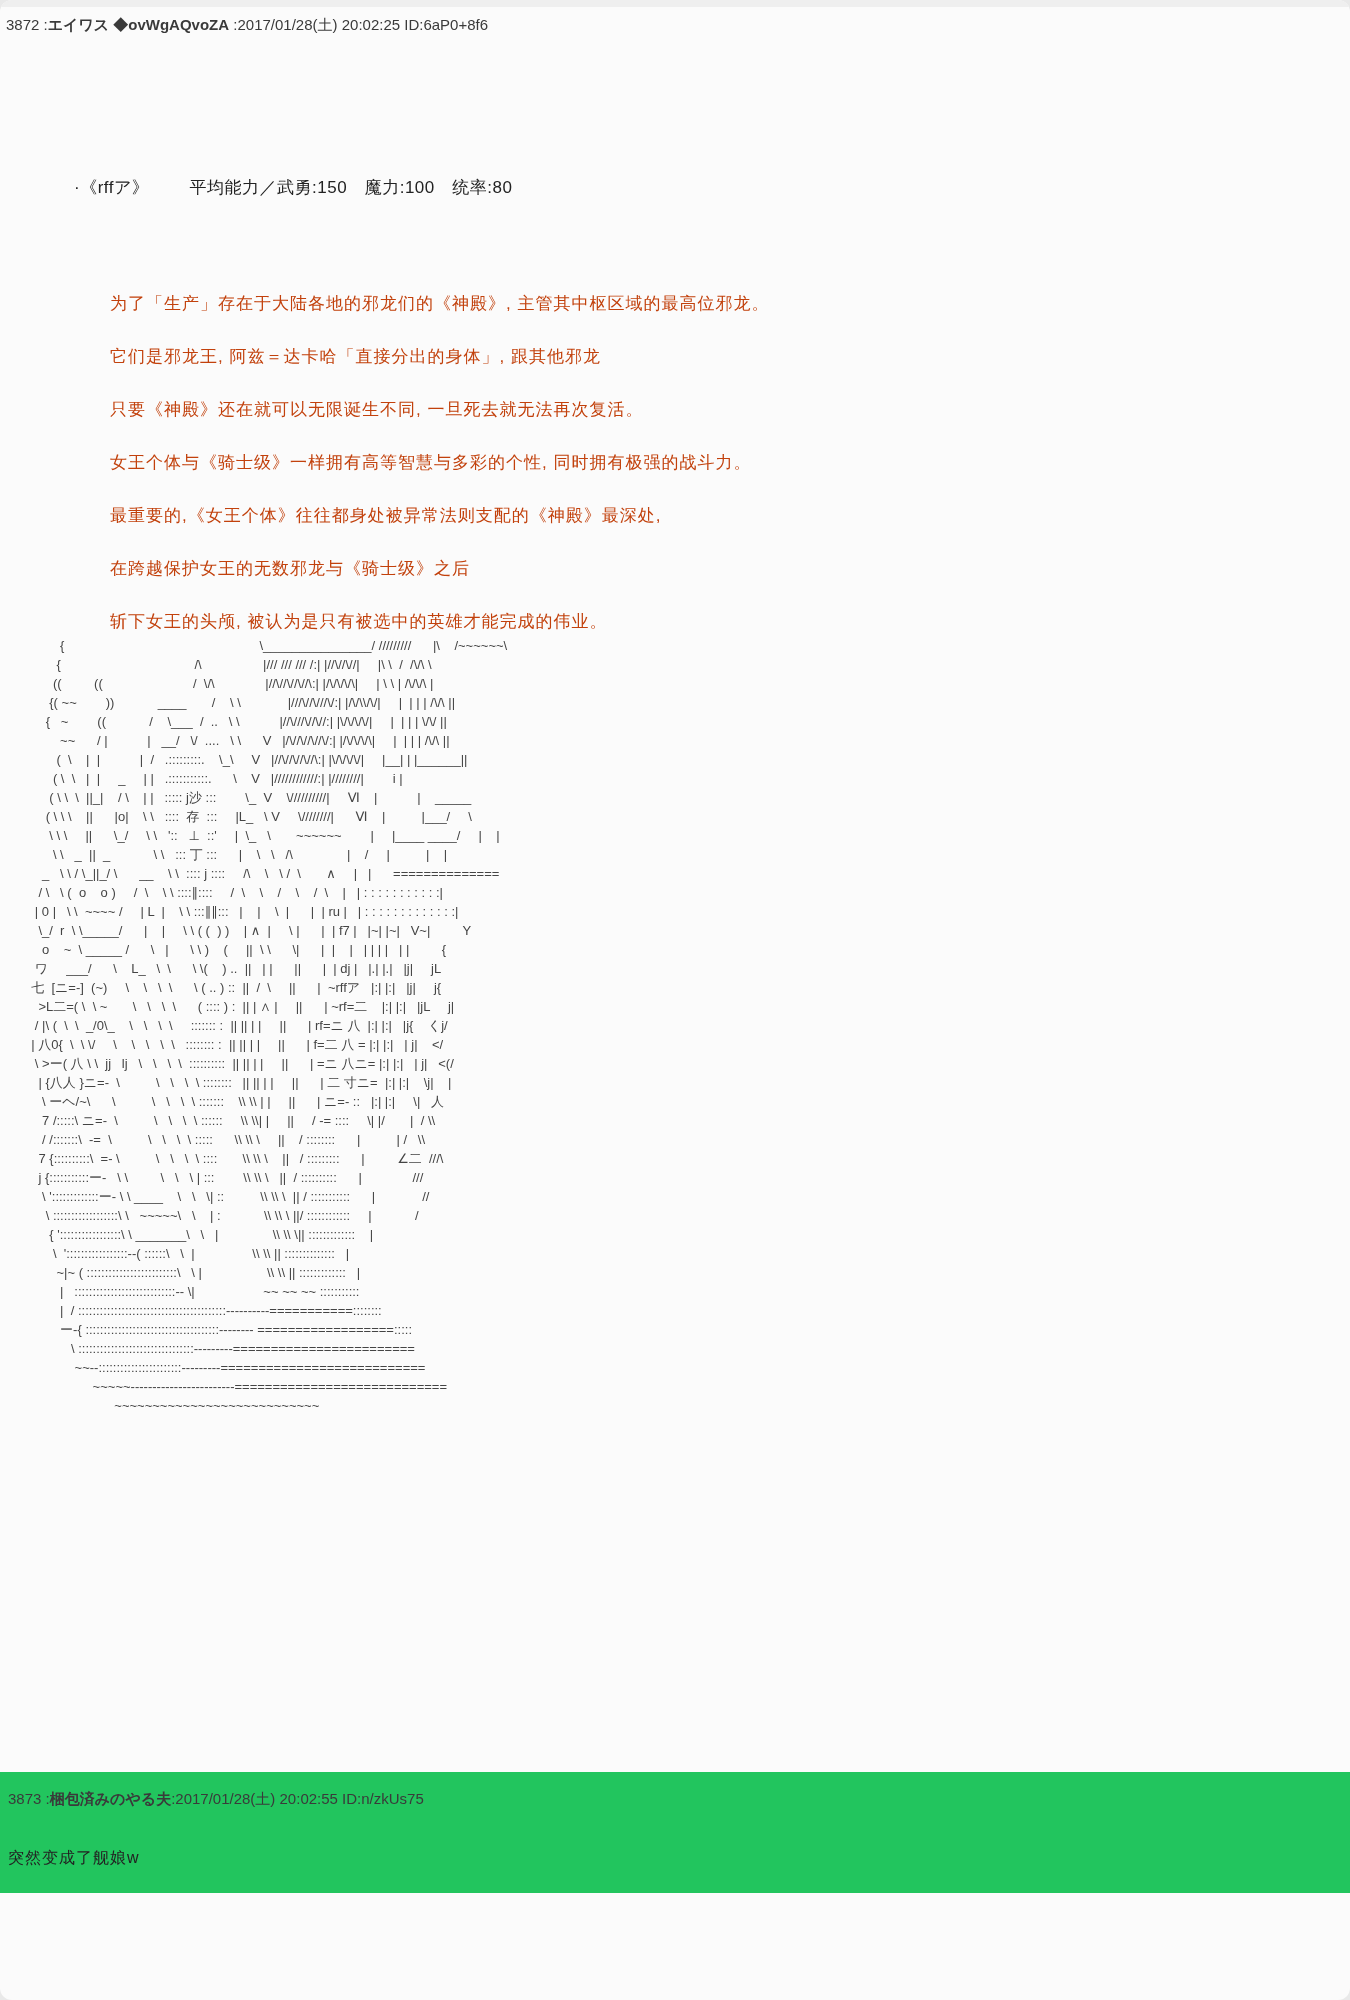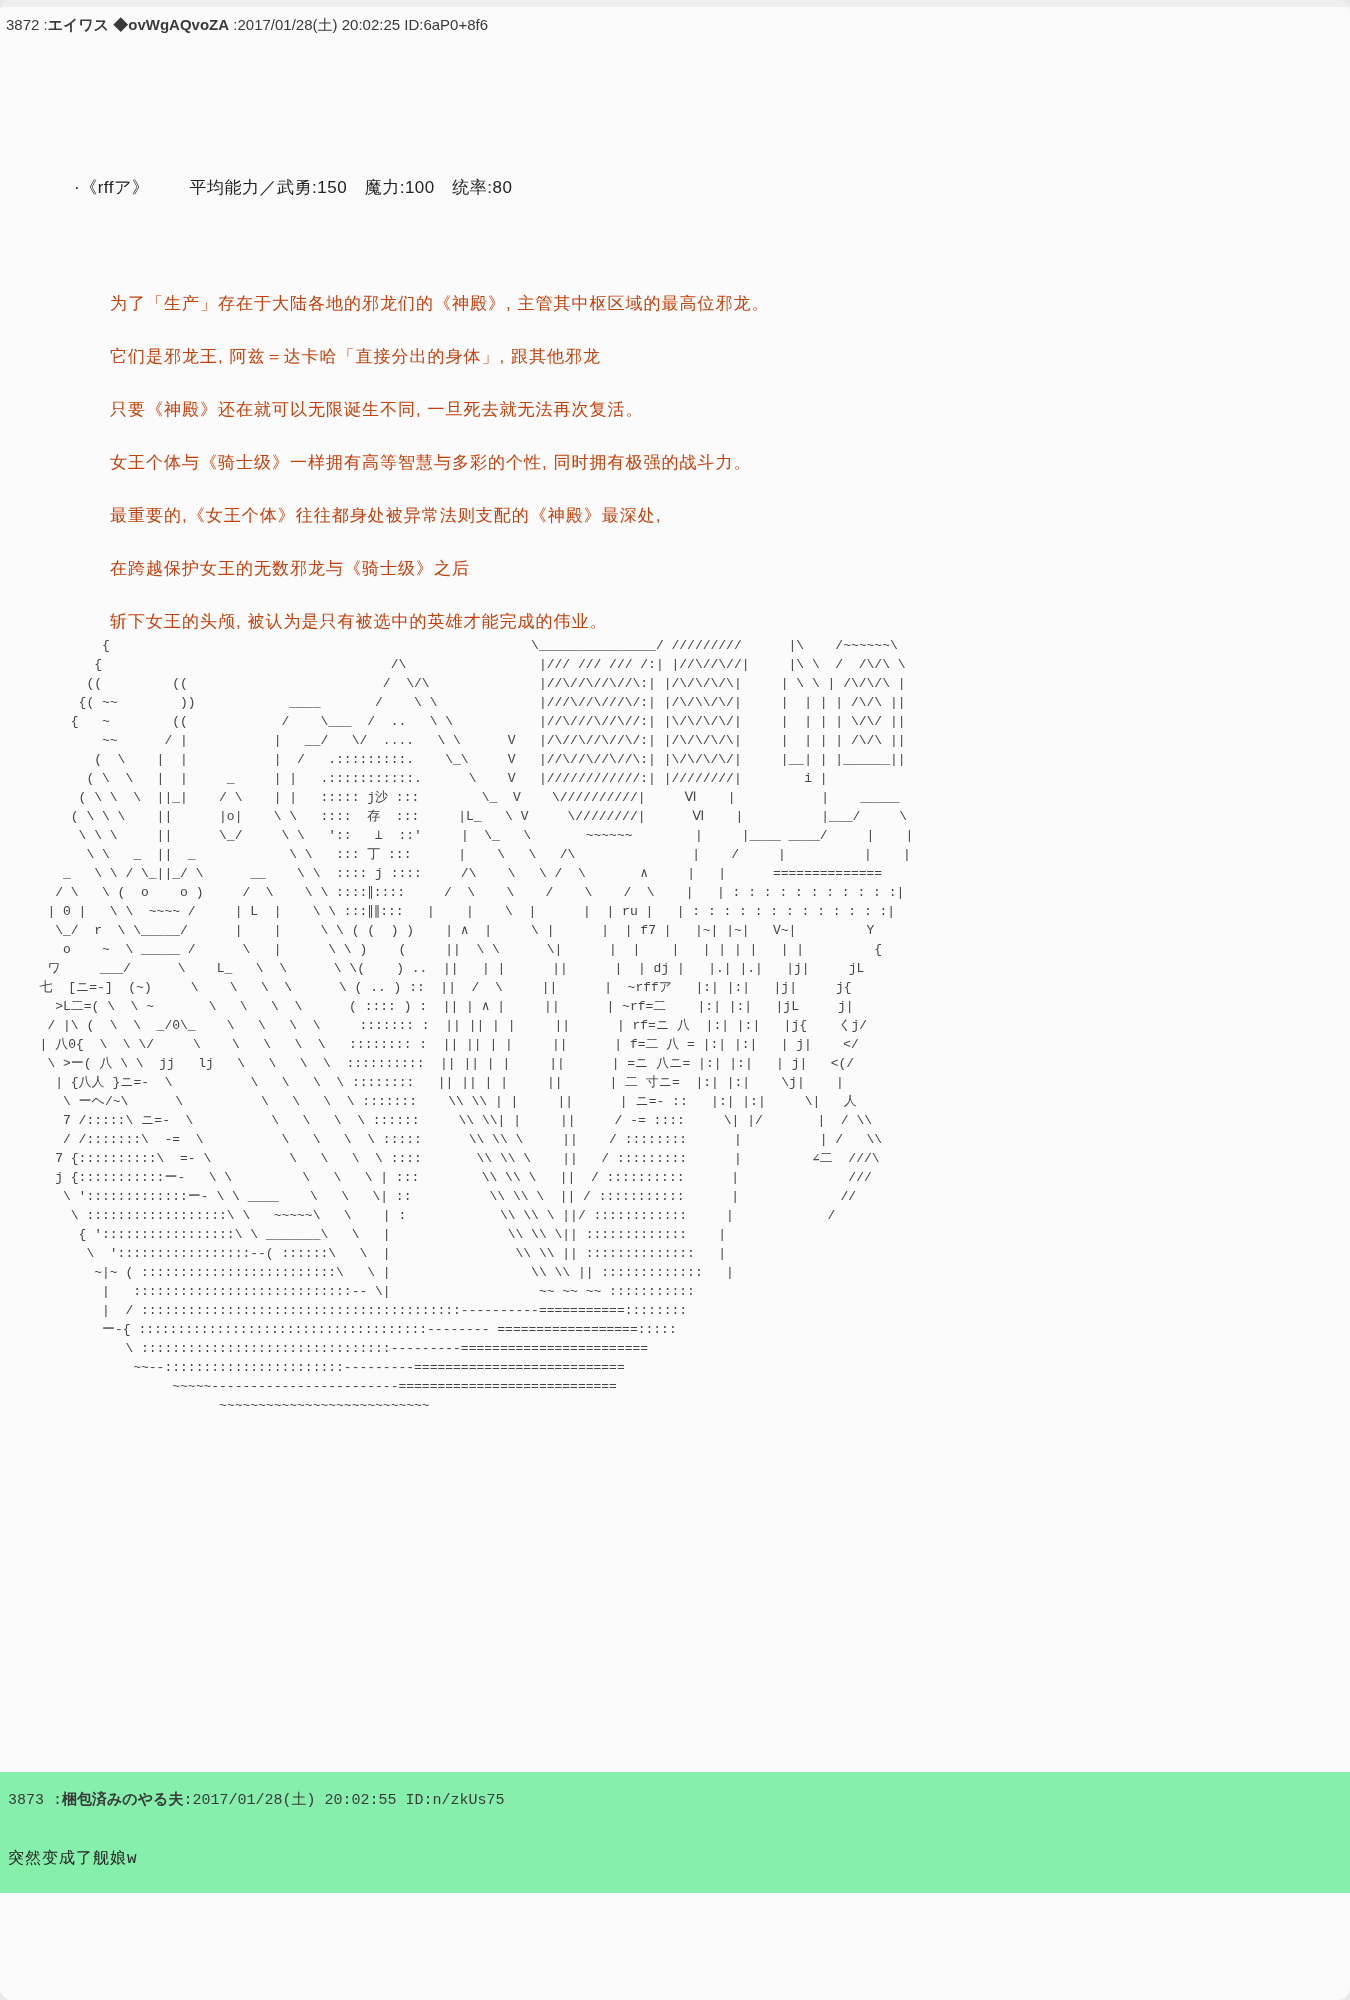--- a/index.html
+++ b/index.html
@@ -15,25 +15,25 @@
   .title-line{
     position:absolute;top:176px;left:74px;
     font-size:17px;color:#222;letter-spacing:0.5px;white-space:nowrap;
   }
   .body-line{
     position:absolute;left:110px;
     font-size:17px;color:#c2410c;letter-spacing:1px;white-space:nowrap;
   }
   .aa{
     position:absolute;top:636px;left:24px;margin:0;
-    font-family:Liberation Mono, monospace;
+    font-family:Liberation Sans, sans-serif;
     font-size:13px;line-height:19px;color:#444;
     white-space:pre;
   }
-  .post-blue{position:absolute;left:0;width:1350px;background:#86efac;font-family:Liberation Mono, monospace;}
+  .post-blue{position:absolute;left:0;width:1350px;background:#22c55e;}
   .blk-3873{top:1772px;height:121px;}
   .blk-3874{top:1903px;height:97px;}
   .blue-hdr{position:absolute;left:8px;}
   .blue-body{position:absolute;left:8px;font-size:16px;color:#222;letter-spacing:1px;white-space:nowrap;}
 </style>
 </head>
 <body>
 
 <div class="page">
 

